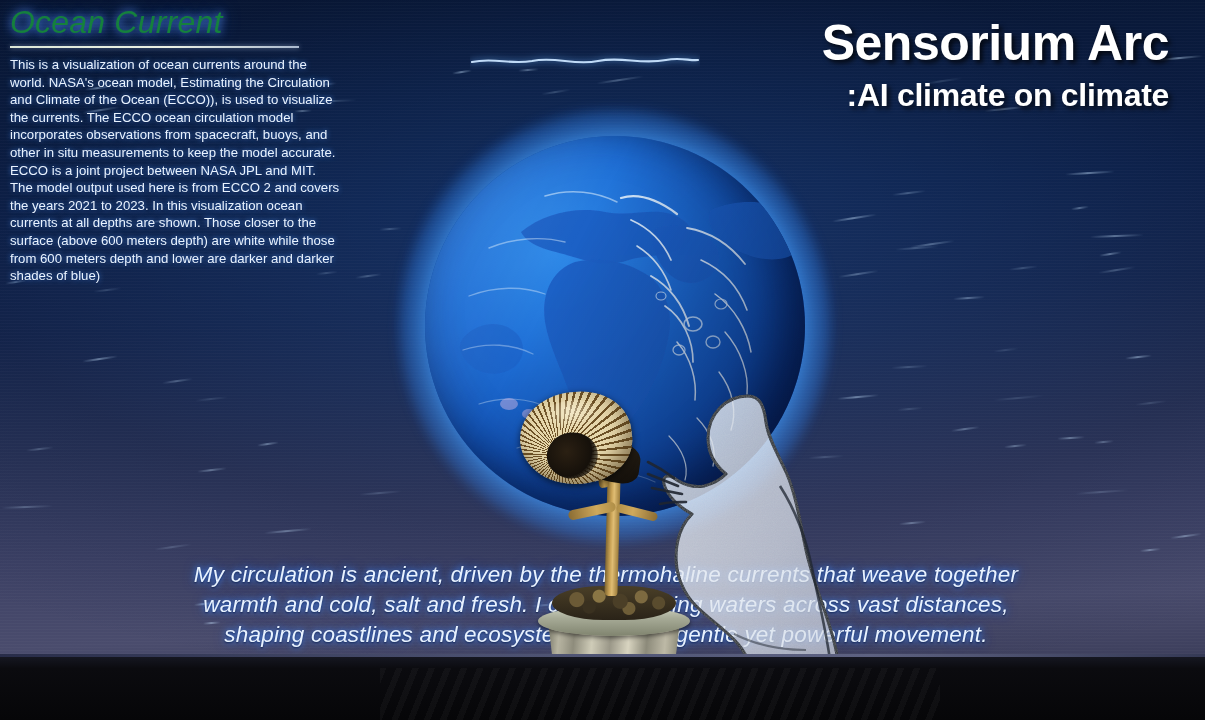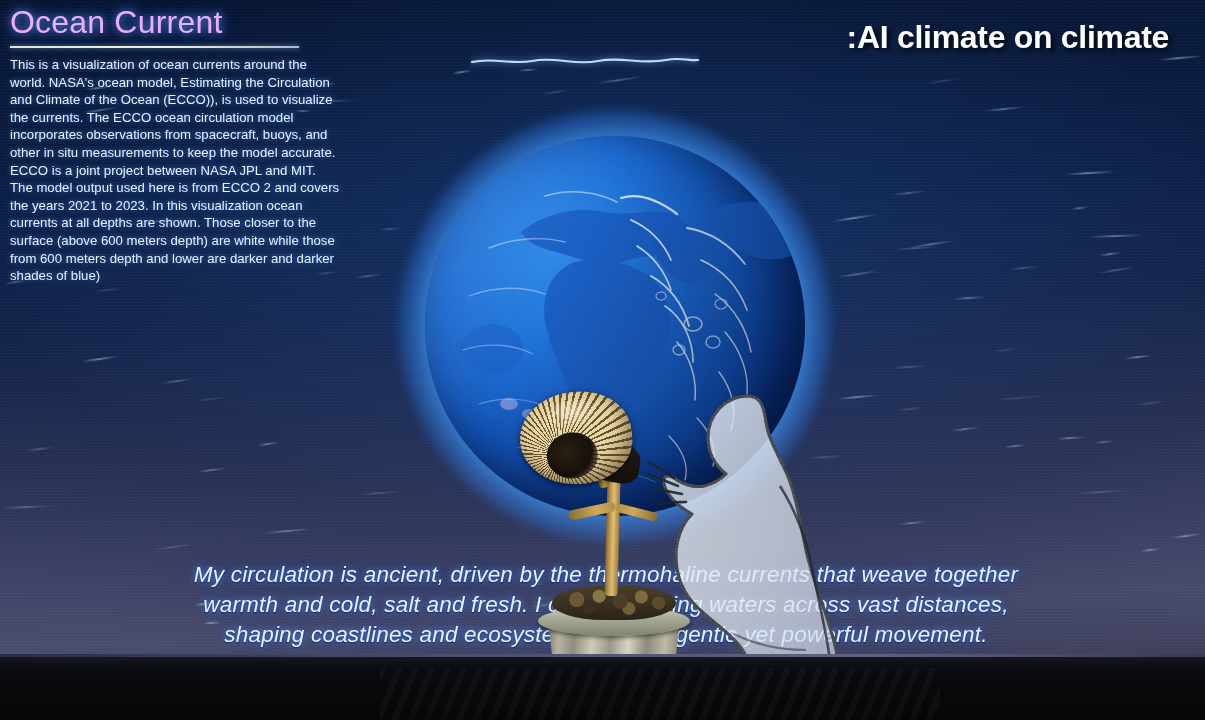--- a/index.html
+++ b/index.html
@@ -77,23 +77,24 @@
   
   .wave-line { position:absolute; left:470px; top:48px; width:230px; height:26px; pointer-events:none; }
 
   
   .info-panel {
     position:absolute; left:6px; top:4px; width:340px;
     z-index:6;
   }
   .info-title {
     font-size:32px; font-weight:400; letter-spacing:.2px;
-    color:#f0abfc;
+    color:#15803d;
     text-shadow:0 0 8px rgba(90,150,255,.95), 0 0 18px rgba(50,110,230,.65);
     padding-left:4px;
+    font-style:italic;
   }
   .info-rule {
     margin:5px 2px 8px 4px; height:2px; width:289px;
     background:linear-gradient(90deg, #dfe9d8 0%, #eef3e4 55%, #aab9cf 100%);
     box-shadow:0 0 5px rgba(200,225,255,.6);
   }
   .info-body {
     font-size:13.2px; line-height:17.6px;
     color:#e9f3ff; padding-left:4px; width:334px;
     text-shadow:0 0 5px rgba(80,150,255,.85), 0 1px 2px rgba(0,10,40,.9);
@@ -400,20 +401,21 @@
     </div>
   </div>
 
   <div class="info-panel">
     <div class="info-title">Ocean Current</div>
     <div class="info-rule"></div>
     <div class="info-body">This is a visualization of ocean currents around the world. NASA's ocean model, Estimating the Circulation and Climate of the Ocean (ECCO)), is used to visualize the currents. The ECCO ocean circulation model incorporates observations from spacecraft, buoys, and other in situ measurements to keep the model accurate. ECCO is a joint project between NASA JPL and MIT. The model output used here is from ECCO 2 and covers the years 2021 to 2023. In this visualization ocean currents at all depths are shown. Those closer to the surface (above 600 meters depth) are white while those from 600 meters depth and lower are darker and darker shades of blue)</div>
   </div>
 
   <div class="show-title-block">
+    <div class="show-title">Sensorium Arc</div>
     <div class="show-subtitle">:AI climate on climate</div>
   </div>
 
   <div class="sculpture">
     <div class="bowl-body"></div>
     <div class="bowl-rim"></div>
     <div class="bowl-pebbles"></div>
     <div class="branch-main"></div>
     <div class="branch-left"></div>
     <div class="branch-right"></div>

